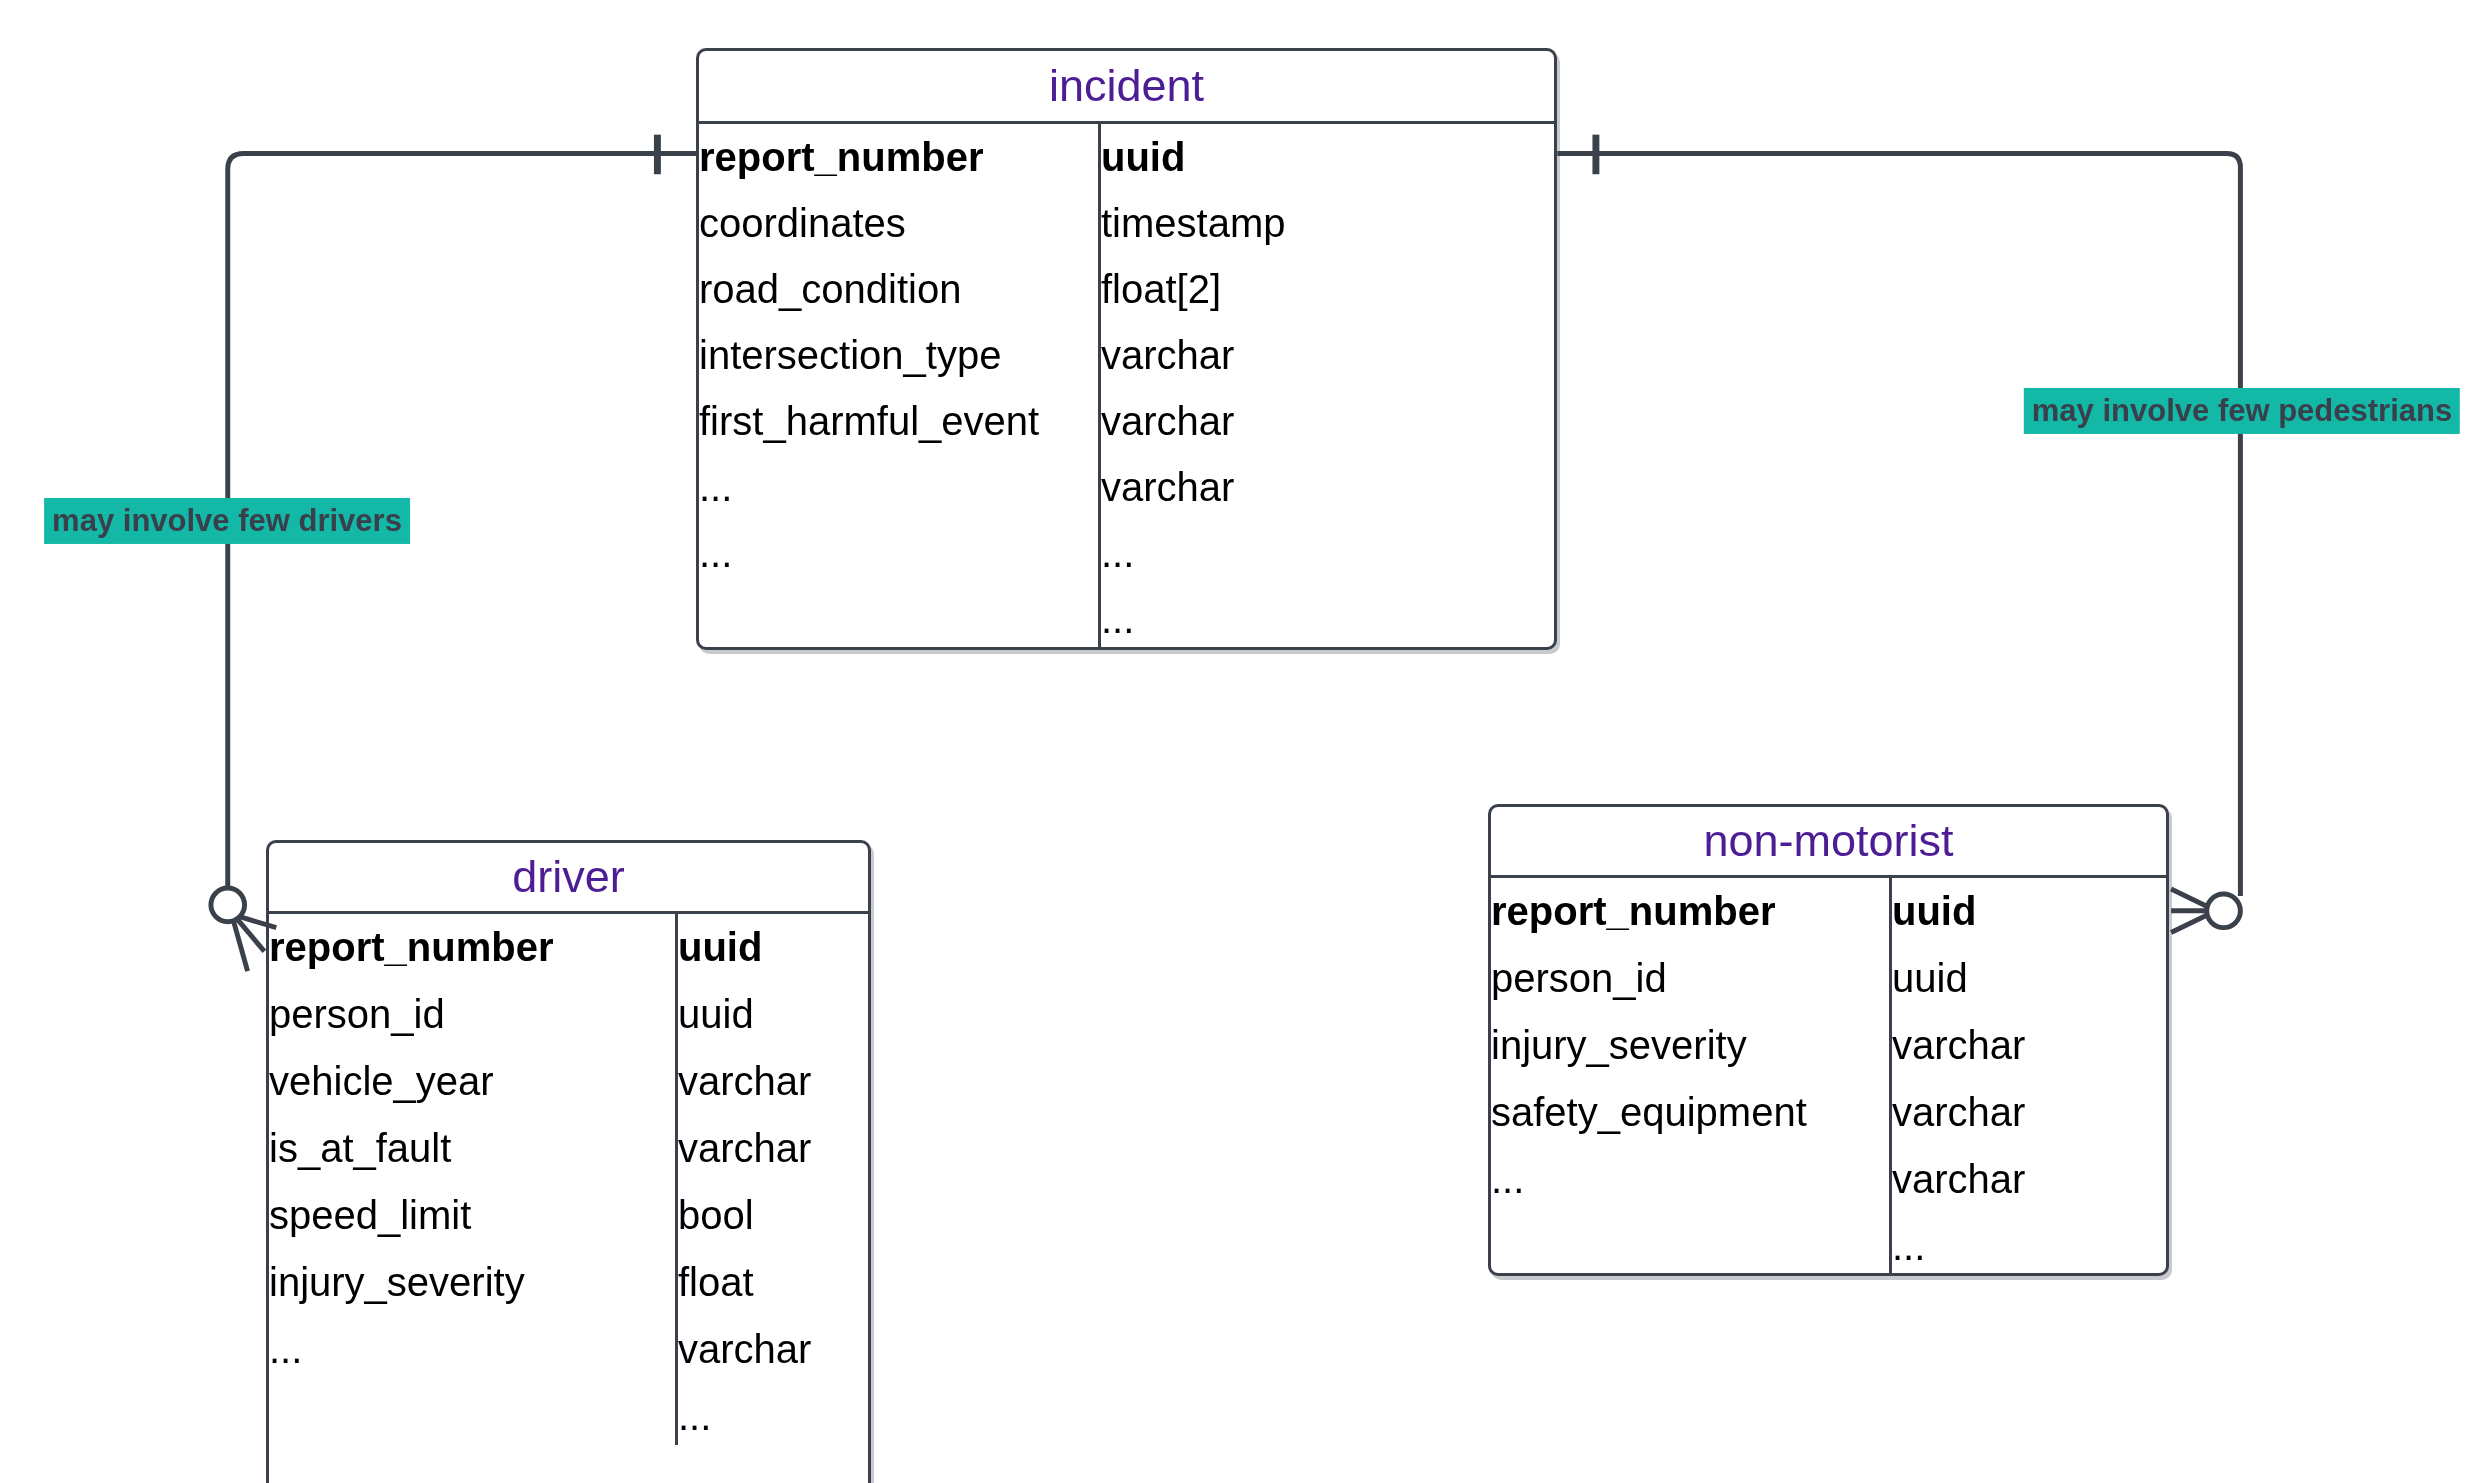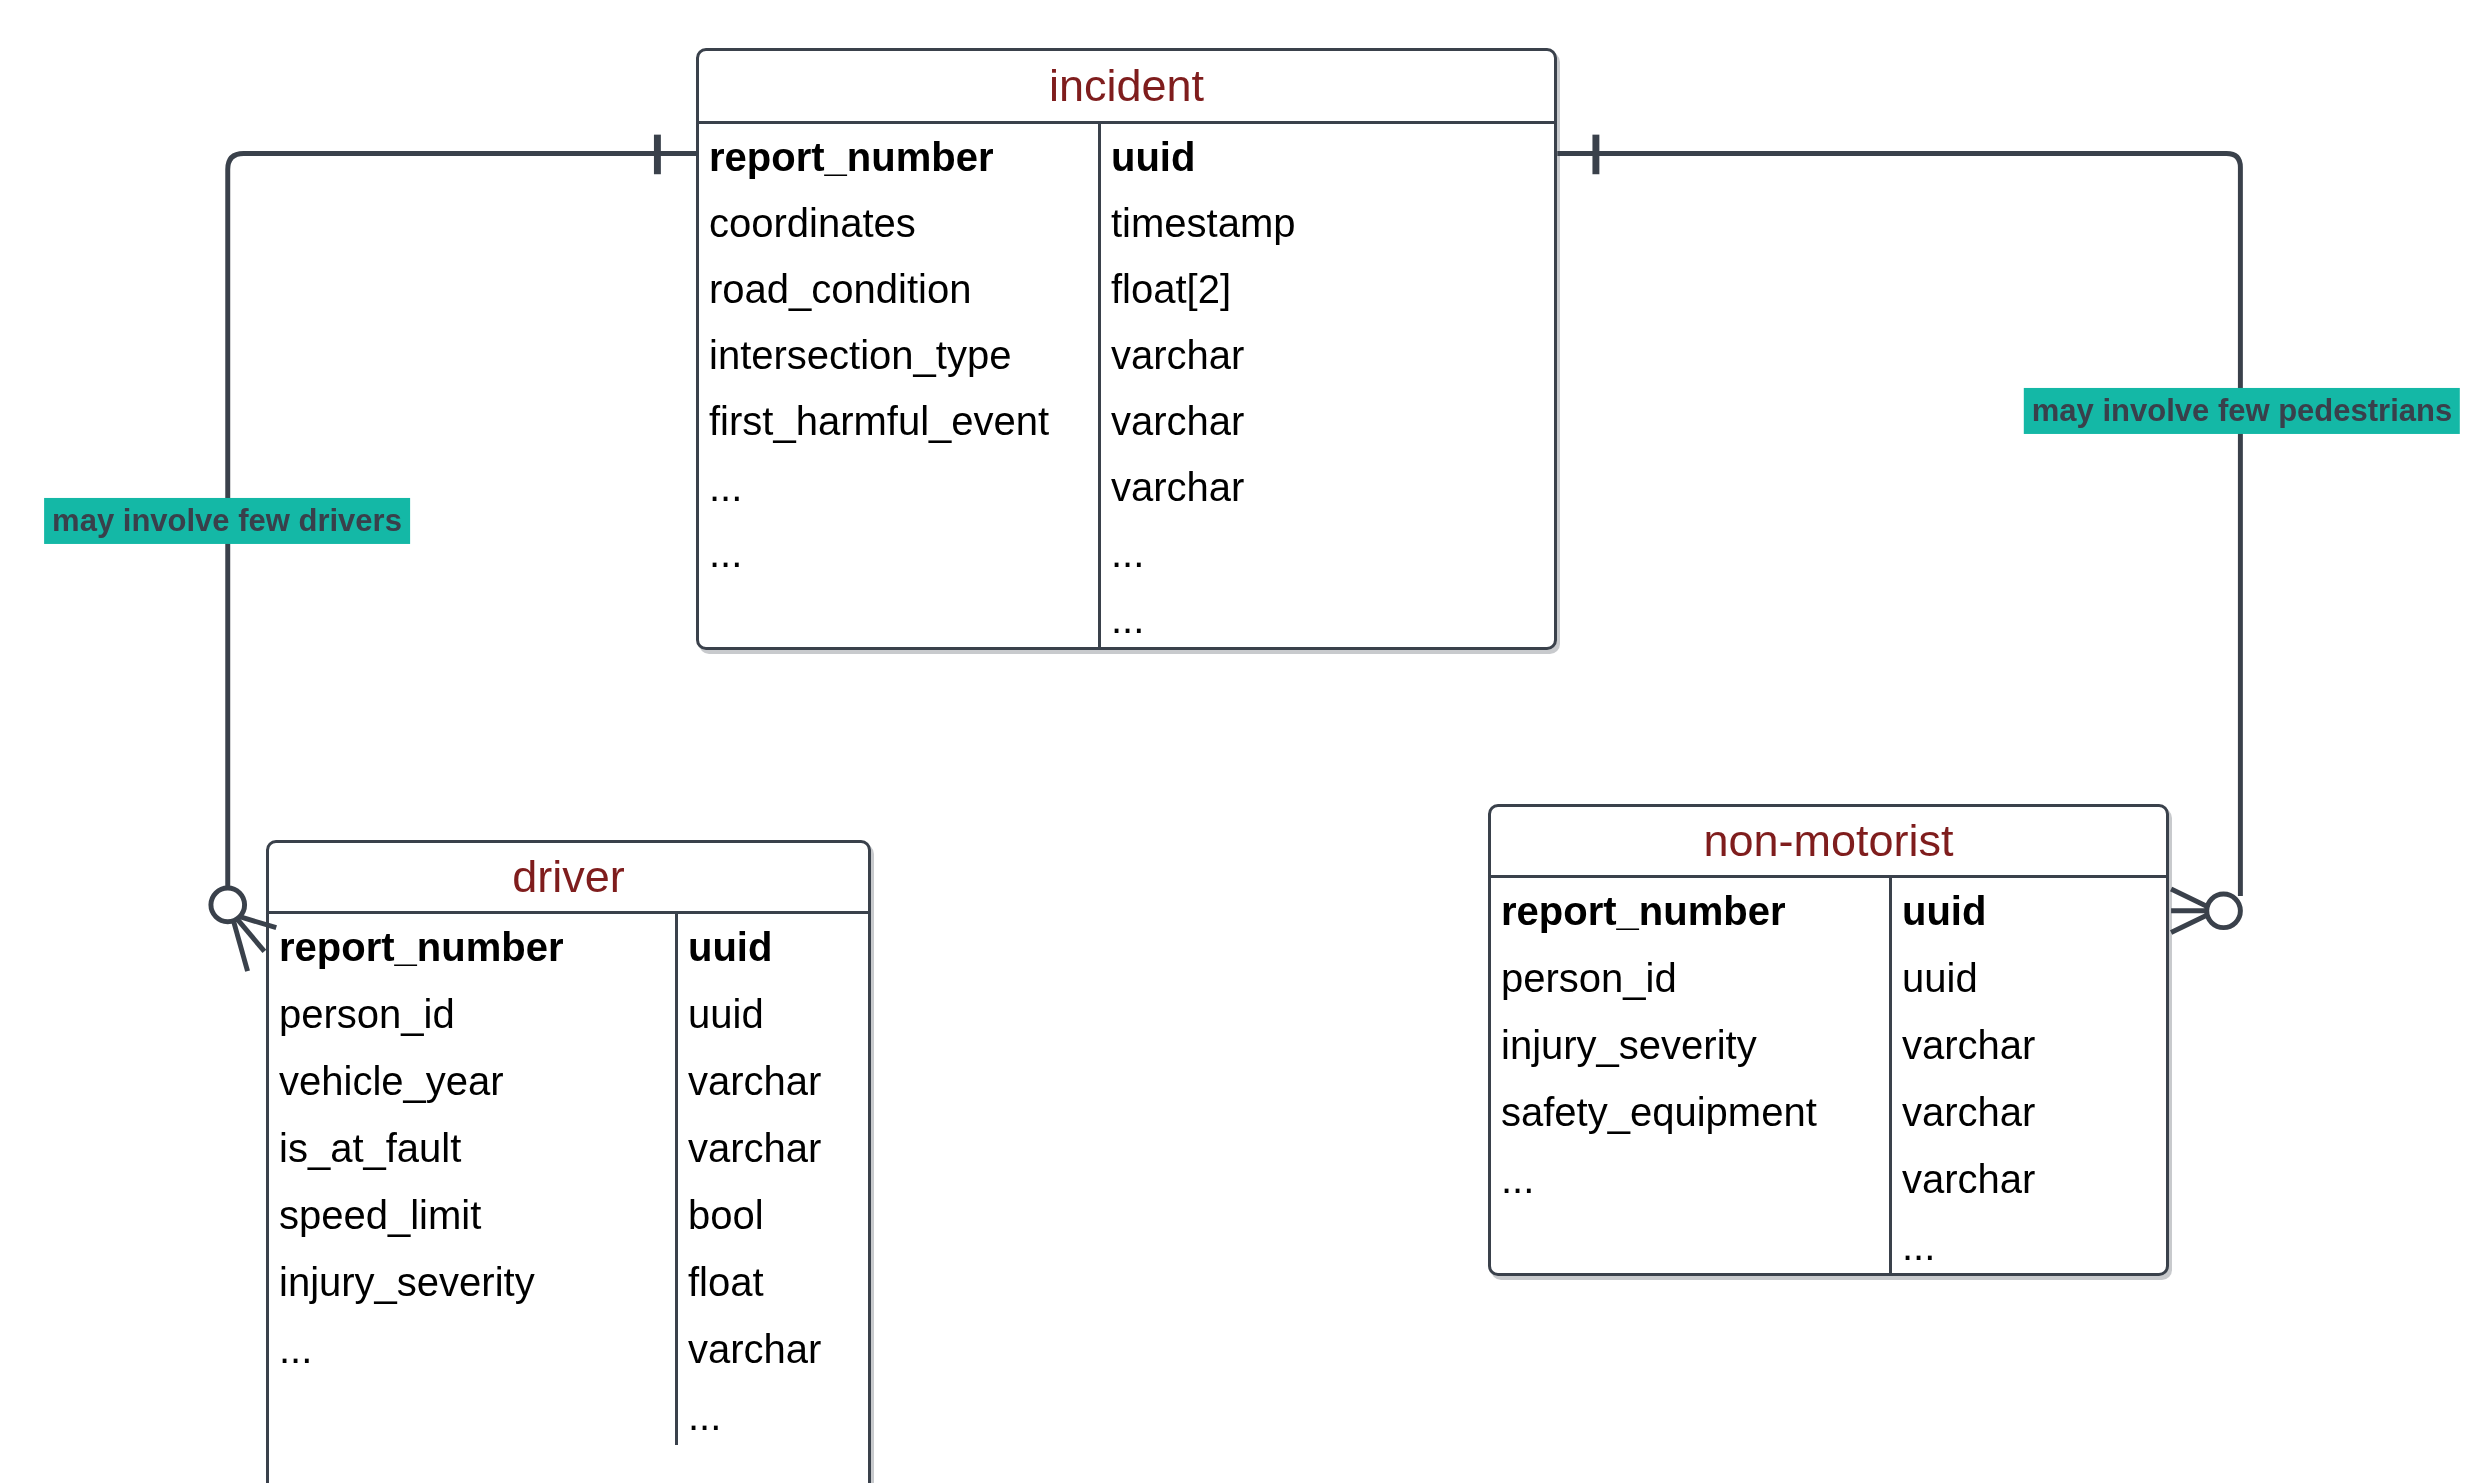--- a/index.html
+++ b/index.html
@@ -20,31 +20,30 @@
     border-radius:10px;
     box-shadow:3px 4px 0 rgba(58,65,75,0.28);
     z-index:1;
   }
   .entity-title{
     box-sizing:border-box;
     display:flex;
     align-items:center;
     justify-content:center;
     font-size:45px;
-    color:#7f1d1d;
+    color:#4c1d95;
     border-bottom:3px solid var(--line);
     white-space:nowrap;
   }
   .entity-body{display:flex;}
   .col{box-sizing:border-box;}
   .col-names{border-right:3px solid var(--line);}
   .cell{
     display:flex;
     align-items:center;
-    padding-left:10px;
     font-size:40px;
     color:#000000;
     white-space:nowrap;
     overflow:hidden;
   }
   .cell.pk{font-weight:bold;}
 
   
   #e-incident{left:696px;top:48px;width:861px;height:602px;}
   #e-incident .entity-title{height:73px;}

